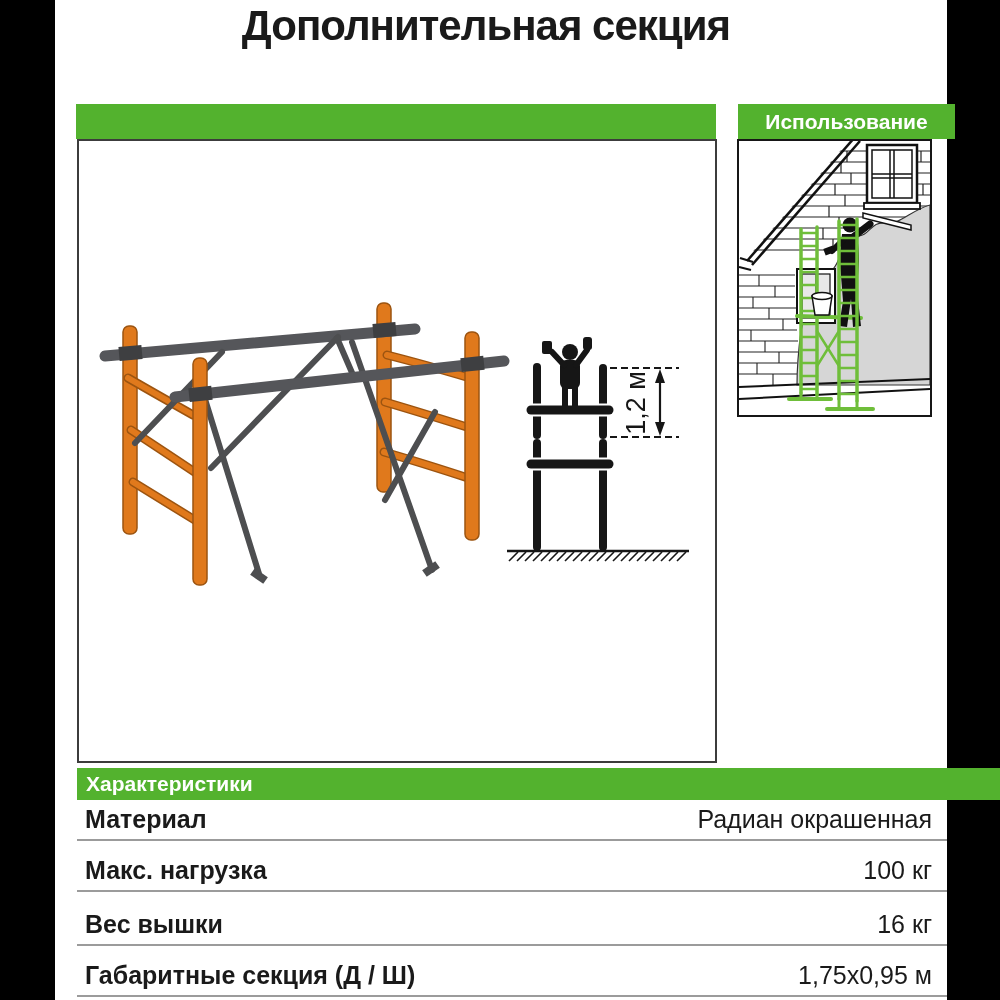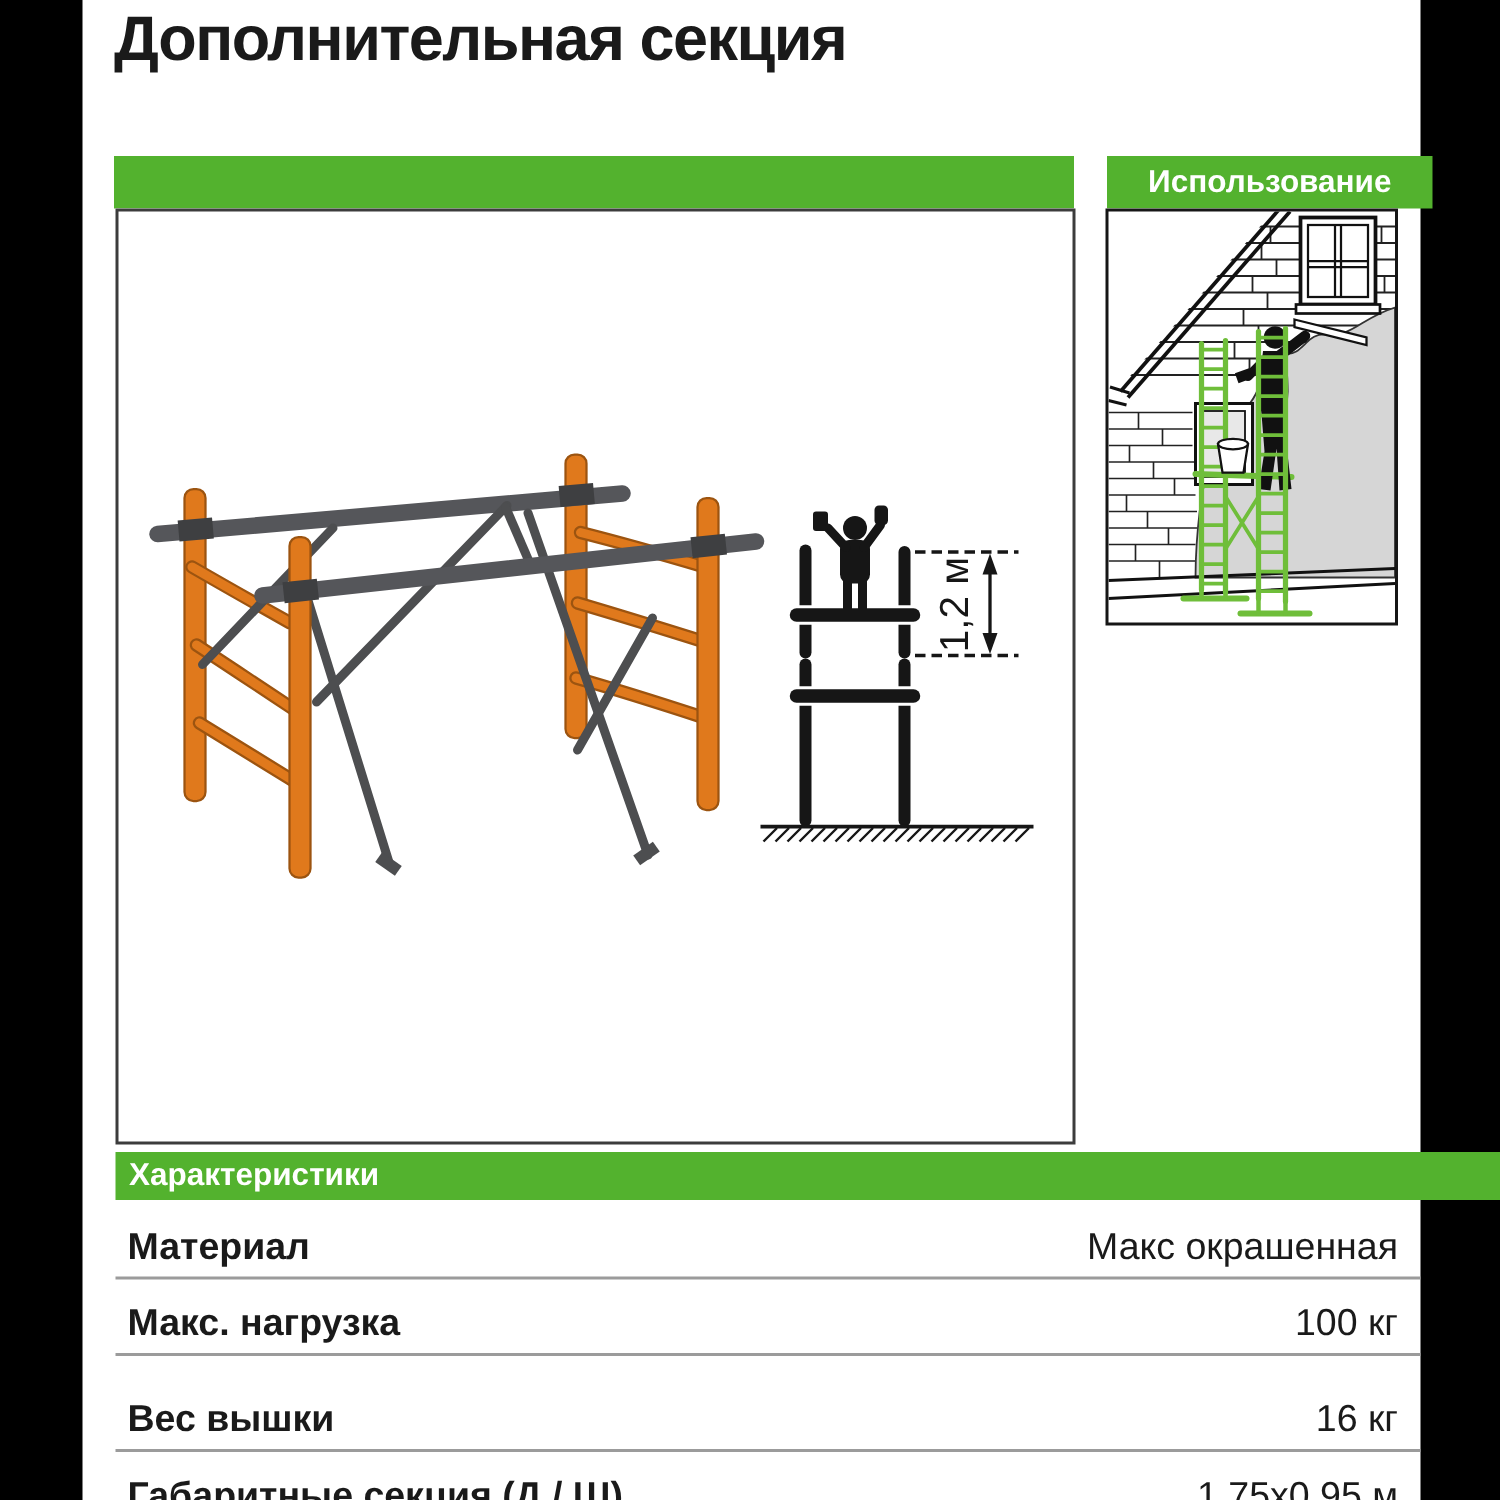--- a/index.html
+++ b/index.html
@@ -1,40 +1,40 @@
 <!DOCTYPE html>
 <html><head>
 <meta charset="utf-8">
 <style>
   html,body{margin:0;padding:0;background:#fff;}
   .canvas{position:relative;width:1000px;height:1000px;background:#ffffff;overflow:hidden;
           font-family:"Liberation Sans",sans-serif;color:#1a1a1a;}
   .bar-black{position:absolute;top:0;height:1000px;background:#000;}
   .bar-left{left:0;width:55px;}
   .bar-right{left:947px;width:53px;}
-  .title-block{position:absolute;left:76px;top:0;width:640px;}
+  .title-block{position:absolute;left:90px;top:0;width:640px;text-align:right;}
   .title-line1{font-size:42px;font-weight:bold;line-height:52px;letter-spacing:-1px;margin:0;}
   .title-line2{font-size:42px;font-weight:normal;line-height:50px;letter-spacing:-1px;margin:0;}
   .green-bar{position:absolute;background:#53b22e;}
   .main-green{left:76px;top:104px;width:640px;height:35px;}
   .usage-header{left:738px;top:104px;width:217px;height:35px;display:flex;align-items:center;
                 justify-content:center;color:#fff;font-weight:bold;font-size:21px;}
   .main-box{position:absolute;left:77px;top:139px;width:640px;height:624px;
             border:2px solid #3c3c3c;box-sizing:border-box;background:#fff;}
   .usage-box{position:absolute;left:737px;top:139px;width:195px;height:278px;
              border:2px solid #161616;box-sizing:border-box;background:#fff;}
   .specs-header{left:77px;top:768px;width:950px;height:32px;display:flex;align-items:center;
                 color:#fff;font-weight:bold;font-size:21px;padding-left:9px;box-sizing:border-box;}
   .specs-table{position:absolute;left:77px;top:800px;width:870px;}
   .spec-row{display:flex;justify-content:space-between;align-items:flex-end;
             border-bottom:2px solid #9b9b9b;box-sizing:border-box;
             padding:0 15px 7px 8px;}
-  .spec-row.r1{height:53px;}
+  .spec-row.r1{height:41px;}
   .spec-row.r2{height:51px;}
-  .spec-row.r3{height:64px;}
+  .spec-row.r3{height:54px;}
   .spec-row.r4{height:51px;}
   .spec-label{font-weight:bold;font-size:25px;line-height:1;}
   .spec-value{font-size:25px;line-height:1;}
 </style>
 </head>
 <body>
 
 <div class="canvas">
 
   <div class="bar-black bar-left"></div>
@@ -302,21 +302,21 @@
     </svg>
   </div>
 
   <div class="green-bar specs-header">
     <span>Характеристики</span>
   </div>
 
   <div class="specs-table">
     <div class="spec-row r1">
       <span class="spec-label">Материал</span>
-      <span class="spec-value">Макс окрашенная</span>
+      <span class="spec-value">Радиан окрашенная</span>
     </div>
     <div class="spec-row r2">
       <span class="spec-label">Макс. нагрузка</span>
       <span class="spec-value">100 кг</span>
     </div>
     <div class="spec-row r3">
       <span class="spec-label">Вес вышки</span>
       <span class="spec-value">16 кг</span>
     </div>
     <div class="spec-row r4">

